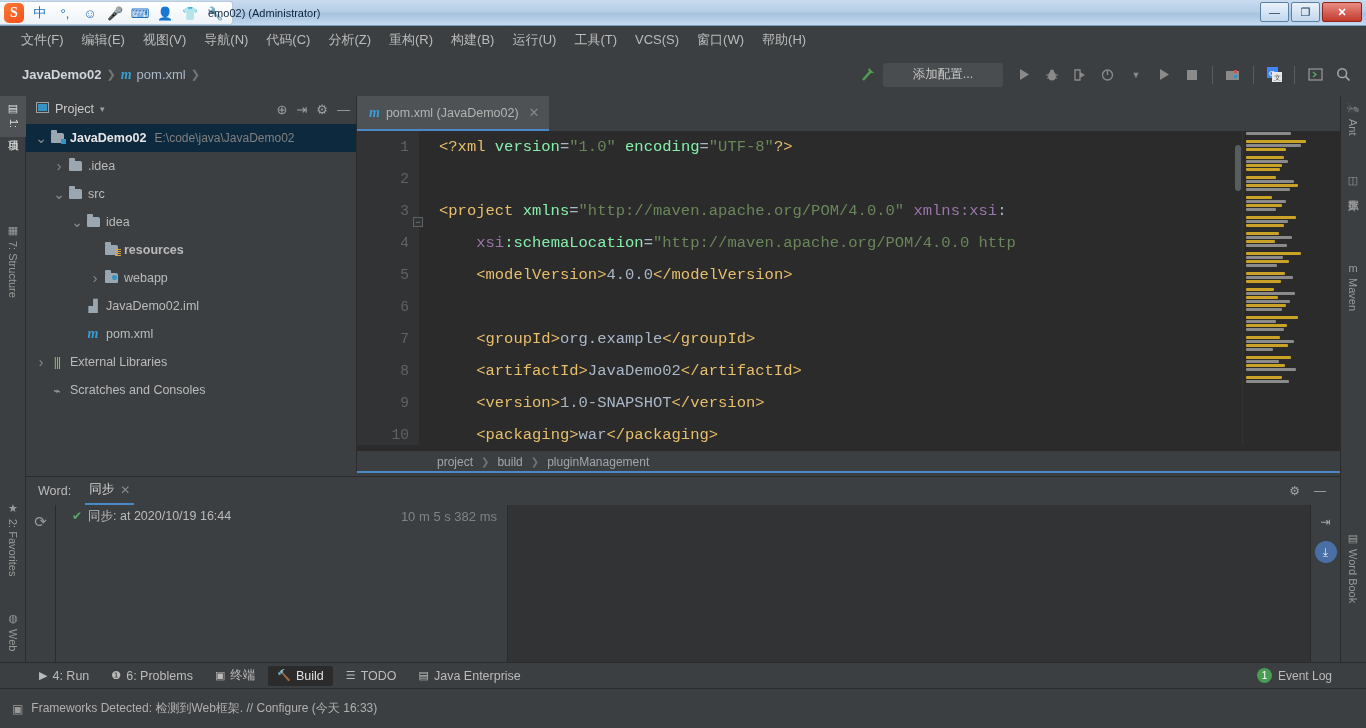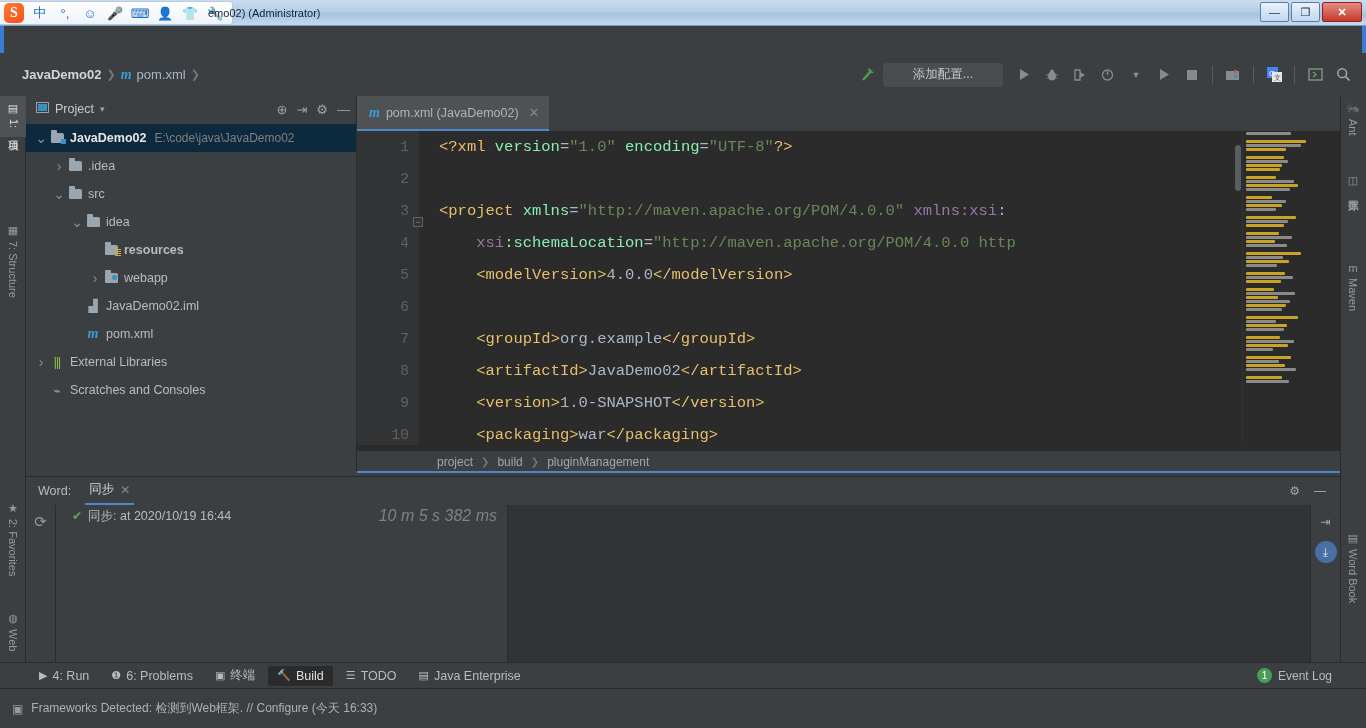--- a/index.html
+++ b/index.html
@@ -200,21 +200,21 @@
   .bp-tab .x { color:#8a8a8a; font-size: 12px; }
   .bp-right { margin-left:auto; display:flex; align-items:center; gap:14px; padding-right: 14px; color:#a6a6a6; }
   .bp-body { position:absolute; left:0; top:28px; width: 1314px; height: 158px; display:flex; }
   .bp-toolcol {
     width: 30px; background:#3c3f41; padding-top: 8px; display:flex; flex-direction:column;
     align-items:center; gap: 14px; color:#9a9a9a; border-right:1px solid #2b2b2b;
   }
   .bp-tree { width: 452px; background:#3c3f41; border-right:1px solid #2b2b2b; }
   .bp-row { height: 22px; display:flex; align-items:center; padding: 0 10px 0 16px; font-size:12.5px; color:#bbbbbb; }
   .bp-check { color:#59a869; margin-right:6px; font-size: 12px; }
-  .bp-dur { margin-left:auto; color:#7e8386; font-size: 16px; font-style: italic; }
+  .bp-dur { margin-left:auto; color:#7e8386; font-size: 13px; }
   .bp-detail { flex: 1; background:#313335; }
   .bp-rightcol {
     width: 30px; background:#3c3f41; border-left:1px solid #2b2b2b;
     display:flex; flex-direction:column; align-items:center; padding-top:10px; gap:12px; color:#a6a6a6;
   }
   .circ-btn { width: 22px; height:22px; border-radius:50%; background:#4a6fa5; color:#dfe6ef;
               display:flex; align-items:center; justify-content:center; font-size: 12px;}
 
   
   .bottombar {
@@ -272,20 +272,35 @@
     <div class="win-buttons">
       <div class="wb">—</div>
       <div class="wb">❐</div>
       <div class="wb close">✕</div>
     </div>
   </div>
 
   <div class="blue-edge-l"></div>
   <div class="blue-edge-r"></div>
 
+  <div class="menubar" id="menubar">
+      <div class="menu-item">文件(F)</div>
+      <div class="menu-item">编辑(E)</div>
+      <div class="menu-item">视图(V)</div>
+      <div class="menu-item">导航(N)</div>
+      <div class="menu-item">代码(C)</div>
+      <div class="menu-item">分析(Z)</div>
+      <div class="menu-item">重构(R)</div>
+      <div class="menu-item">构建(B)</div>
+      <div class="menu-item">运行(U)</div>
+      <div class="menu-item">工具(T)</div>
+      <div class="menu-item">VCS(S)</div>
+      <div class="menu-item">窗口(W)</div>
+      <div class="menu-item">帮助(H)</div>
+    </div>
 
   <div class="navbar">
     <div class="crumbs">
       <span class="crumb bold">JavaDemo02</span>
       <span class="crumb-sep">❯</span>
       <span class="maven-m">m</span>
       <span class="crumb">pom.xml</span>
       <span class="crumb-sep">❯</span>
     </div>
     <div class="toolbar-right">

